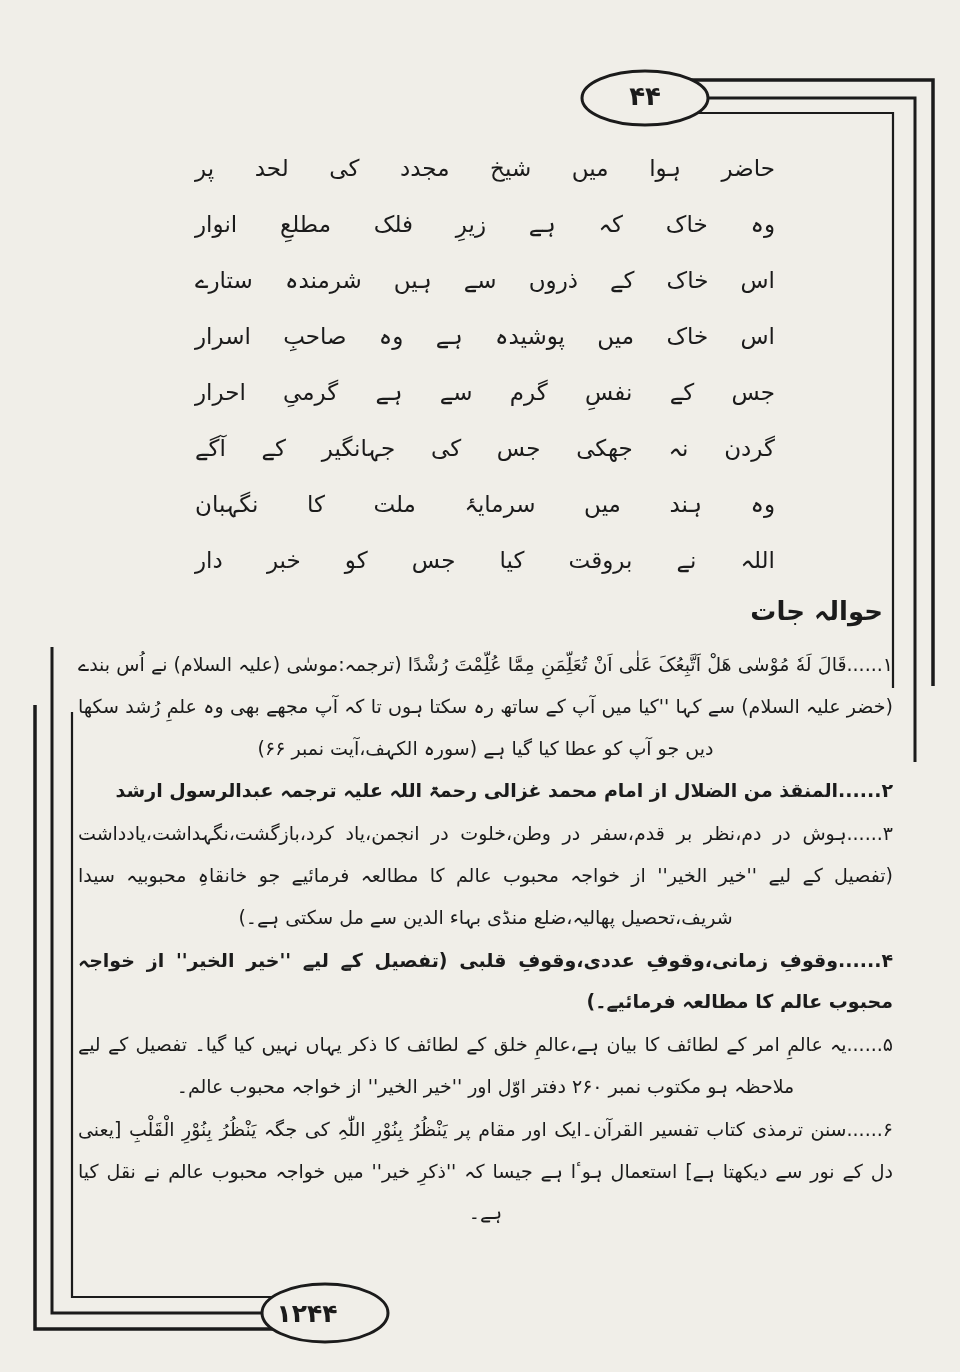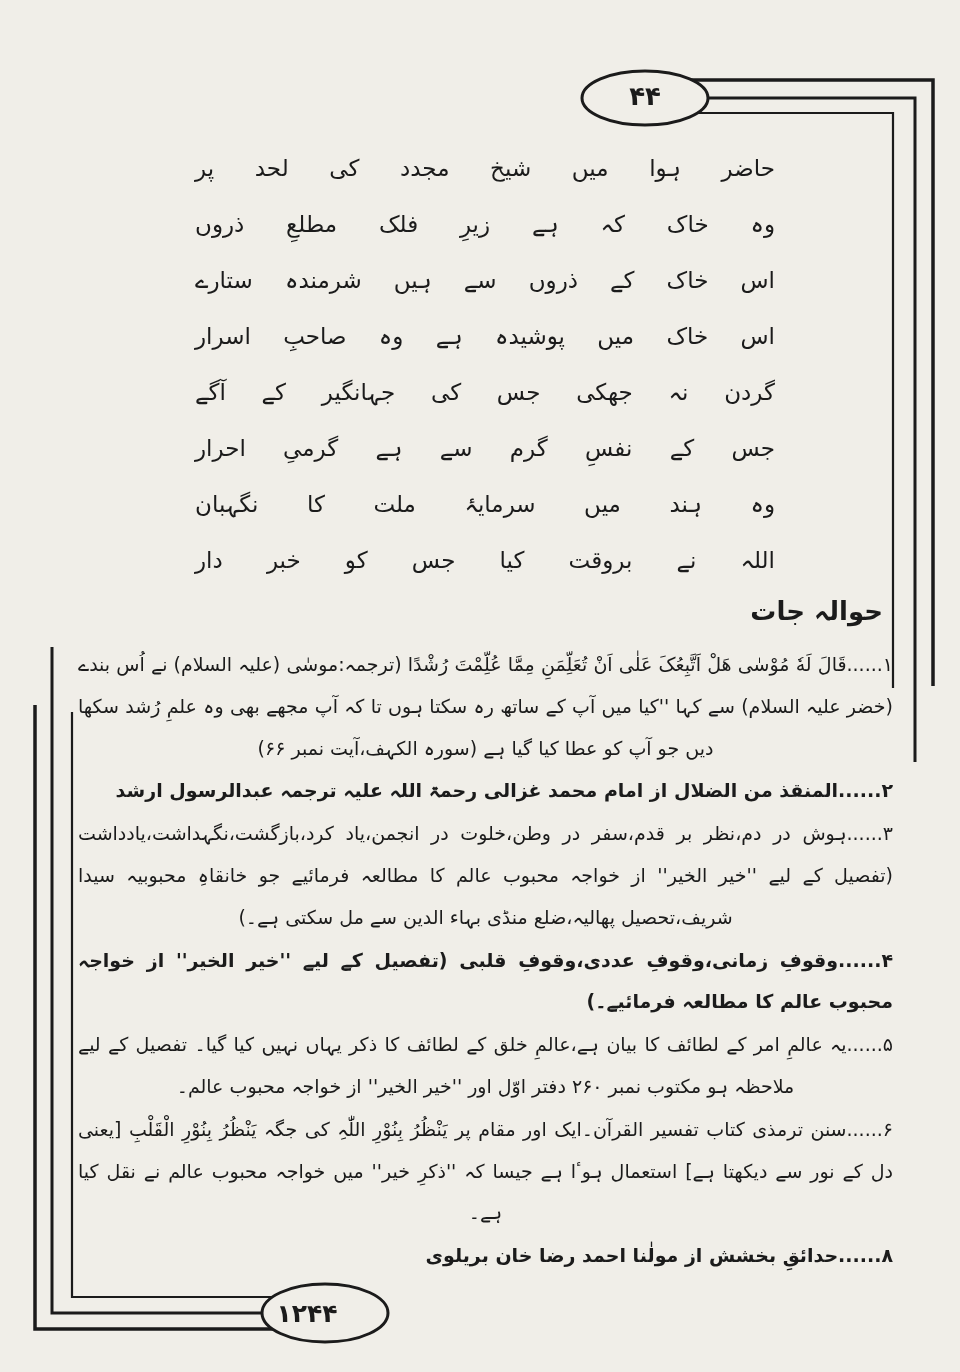--- a/index.html
+++ b/index.html
@@ -57,34 +57,33 @@
 
     <ellipse cx="645" cy="98" rx="63" ry="27" fill="#f0eee8" stroke="#1b1b1b" stroke-width="3"></ellipse>
     <ellipse cx="325" cy="1313" rx="63" ry="29" fill="#f0eee8" stroke="#1b1b1b" stroke-width="3"></ellipse>
   </svg>
 
   <div class="badge badge-top">۴۴</div>
   <div class="badge badge-bottom">۱۲۴۴</div>
 
   <div class="poem">
     <div class="misra">حاضر ہوا میں شیخ مجدد کی لحد پر</div>
-    <div class="misra">وہ خاک کہ ہے زیرِ فلک مطلعِ ذروں</div>
+    <div class="misra">وہ خاک کہ ہے زیرِ فلک مطلعِ انوار</div>
     <div class="misra">اس خاک کے ذروں سے ہیں شرمندہ ستارے</div>
     <div class="misra">اس خاک میں پوشیدہ ہے وہ صاحبِ اسرار</div>
+    <div class="misra">جس کے نفسِ گرم سے ہے گرمیِ احرار</div>
     <div class="misra">گردن نہ جھکی جس کی جہانگیر کے آگے</div>
-    <div class="misra">جس کے نفسِ گرم سے ہے گرمیِ احرار</div>
     <div class="misra">وہ ہند میں سرمایۂ ملت کا نگہبان</div>
     <div class="misra">اللہ نے بروقت کیا جس کو خبر دار</div>
   </div>
 
   <div class="refs-heading">حوالہ جات</div>
 
   <div class="footnotes">
     <p class="fn center-last">۱......قَالَ لَهٗ مُوْسٰی هَلْ اَتَّبِعُکَ عَلٰی اَنْ تُعَلِّمَنِ مِمَّا عُلِّمْتَ رُشْدًا (ترجمہ:موسٰی (علیہ السلام) نے اُس بندے (خضر علیہ السلام) سے کہا ''کیا میں آپ کے ساتھ رہ سکتا ہوں تا کہ آپ مجھے بھی وہ علمِ رُشد سکھا دیں جو آپ کو عطا کیا گیا ہے (سورہ الکہف،آیت نمبر ۶۶)</p>
     <p class="fn right-last">۲......المنقذ من الضلال از امام محمد غزالی رحمۃ اللہ علیہ ترجمہ عبدالرسول ارشد</p>
     <p class="fn center-last">۳......ہوش در دم،نظر بر قدم،سفر در وطن،خلوت در انجمن،یاد کرد،بازگشت،نگہداشت،یادداشت (تفصیل کے لیے ''خیر الخیر'' از خواجہ محبوب عالم کا مطالعہ فرمائیے جو خانقاہِ محبوبیہ سیدا شریف،تحصیل پھالیہ،ضلع منڈی بہاء الدین سے مل سکتی ہے۔)</p>
     <p class="fn right-last">۴......وقوفِ زمانی،وقوفِ عددی،وقوفِ قلبی (تفصیل کے لیے ''خیر الخیر'' از خواجہ محبوب عالم کا مطالعہ فرمائیے۔)</p>
     <p class="fn center-last">۵......یہ عالمِ امر کے لطائف کا بیان ہے،عالمِ خلق کے لطائف کا ذکر یہاں نہیں کیا گیا۔ تفصیل کے لیے ملاحظہ ہو مکتوب نمبر ۲۶۰ دفتر اوّل اور ''خیر الخیر'' از خواجہ محبوب عالم۔</p>
     <p class="fn center-last">۶......سنن ترمذی کتاب تفسیر القرآن۔ایک اور مقام پر یَنْظُرُ بِنُوْرِ اللّٰہِ کی جگہ یَنْظُرُ بِنُوْرِ الْقَلْبِ [یعنی دل کے نور سے دیکھتا ہے] استعمال ہوٴا ہے جیسا کہ ''ذکرِ خیر'' میں خواجہ محبوب عالم نے نقل کیا ہے۔</p>
-    <p class="fn right-last">۸......حدائقِ بخشش از مولٰنا احمد رضا خان بریلوی</p>
   </div>
 
 </div>
 
 </body></html>

